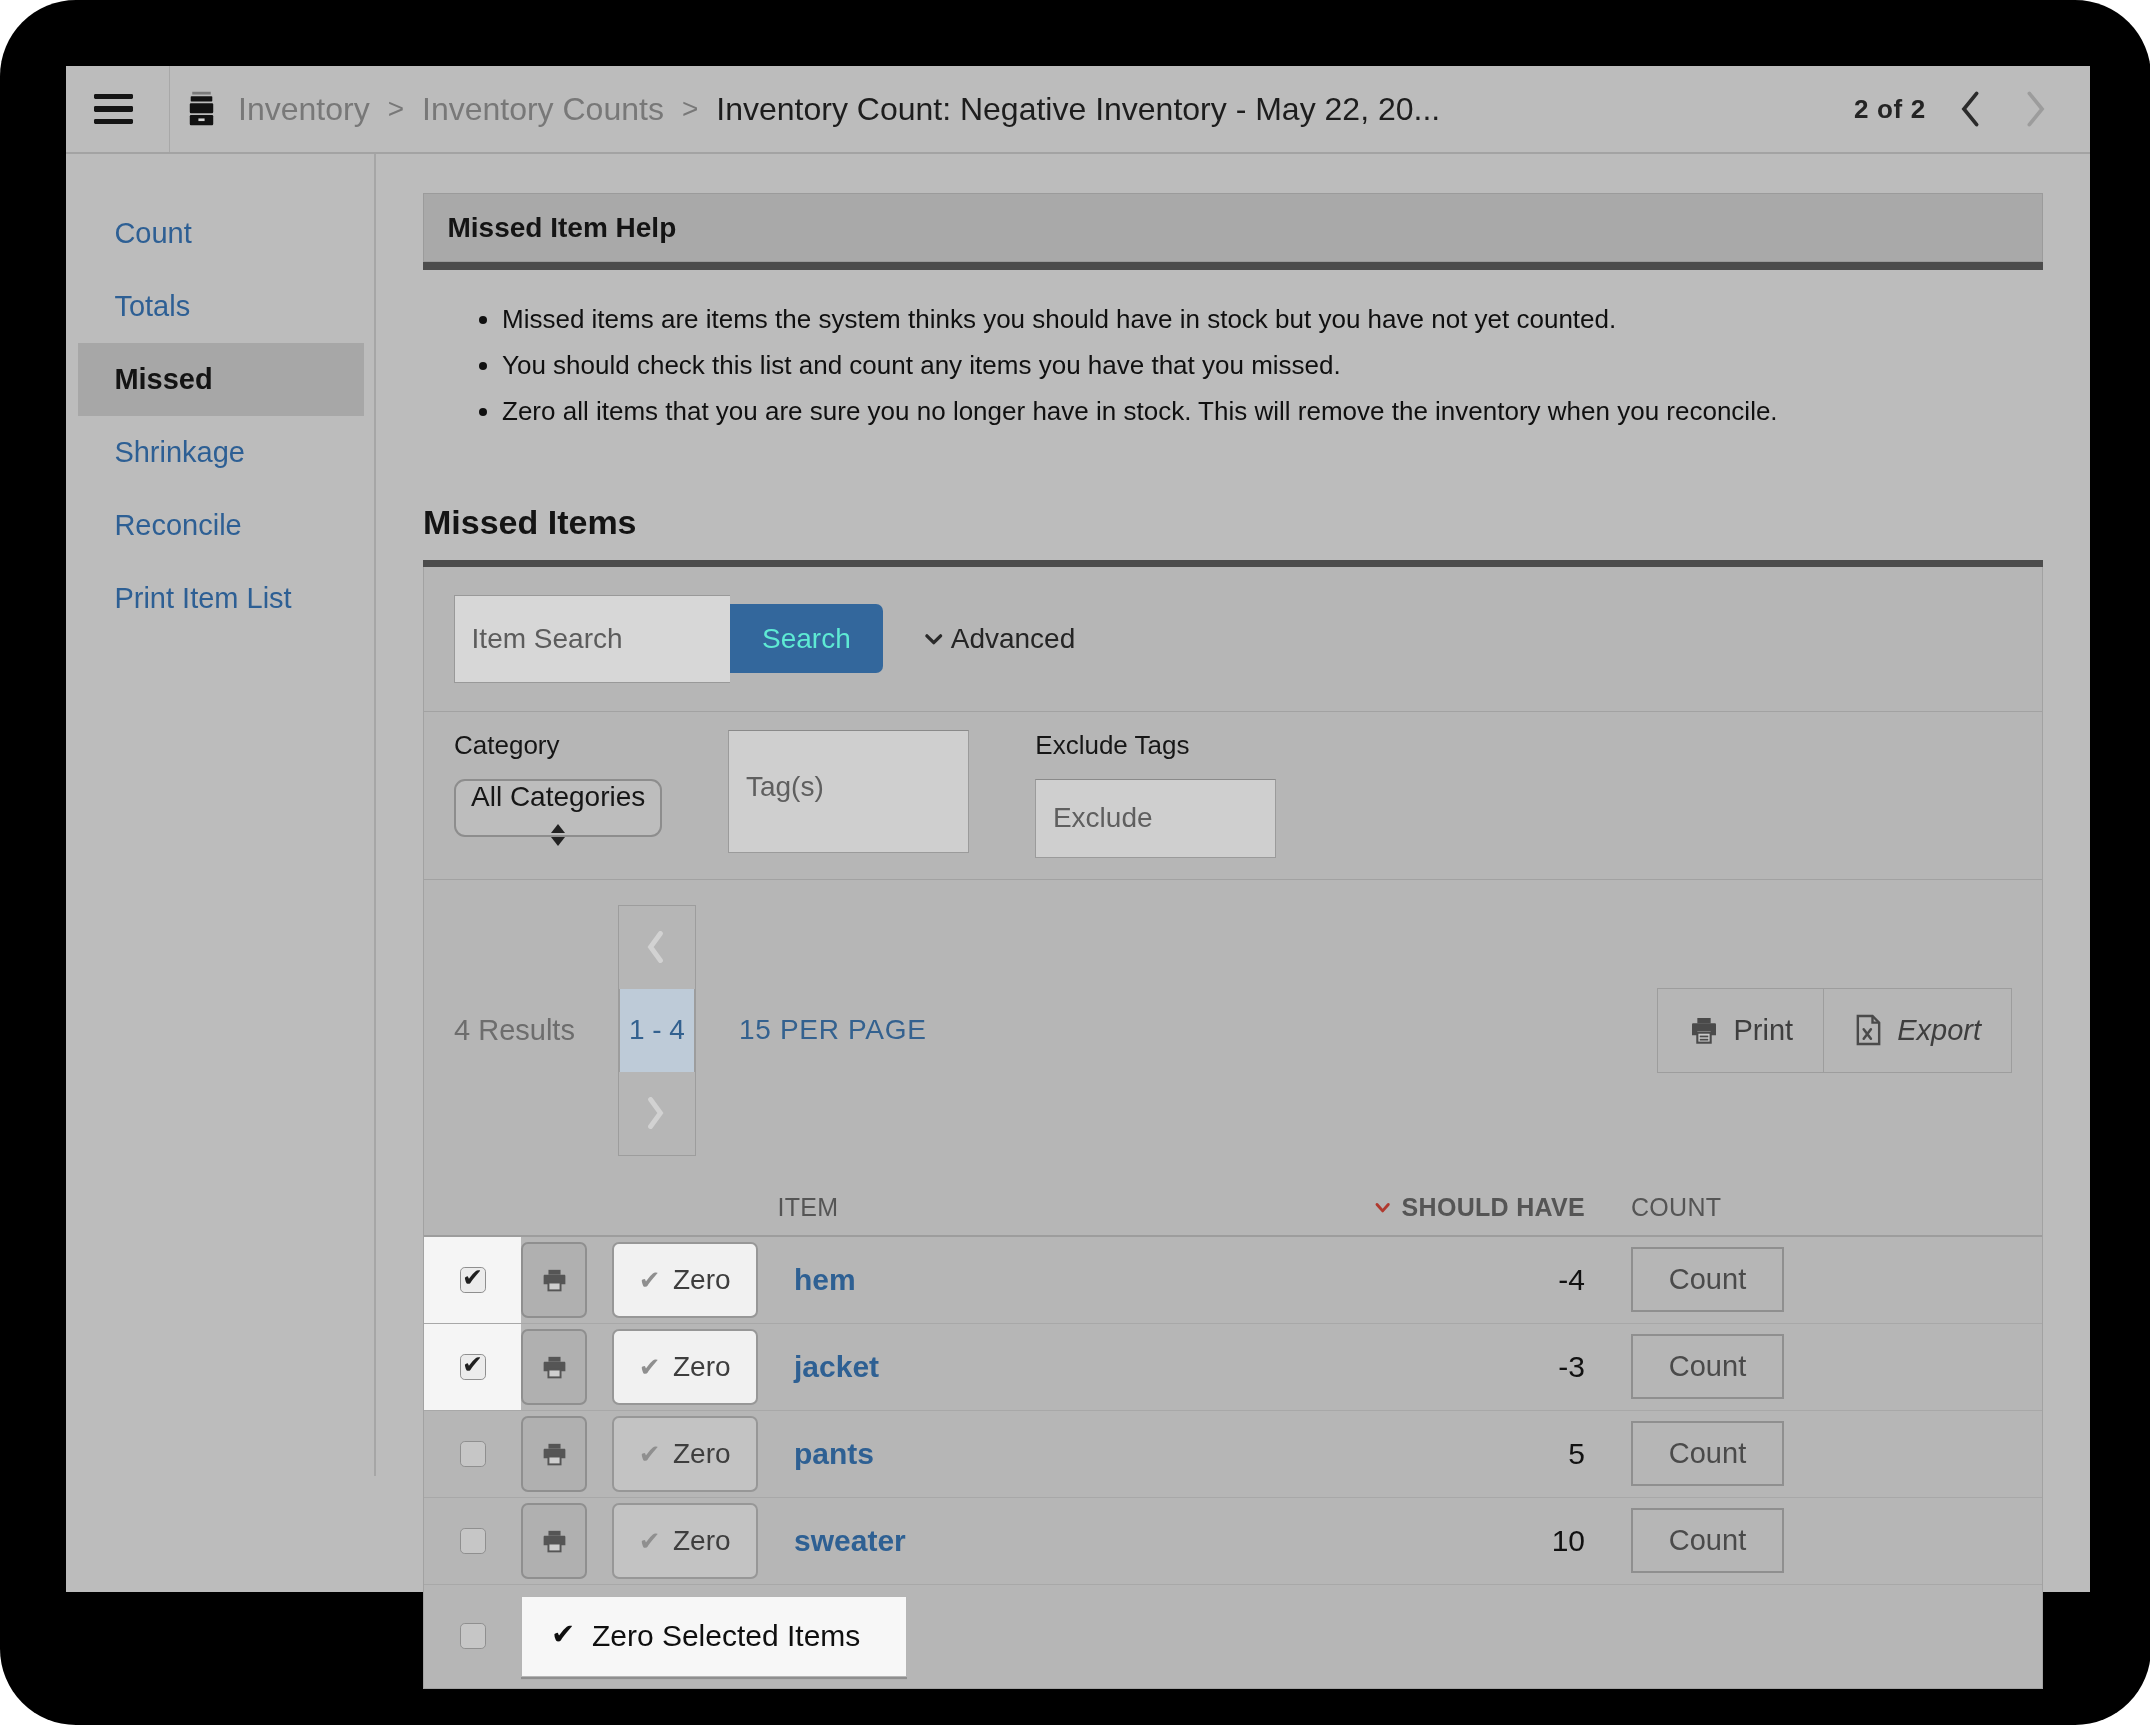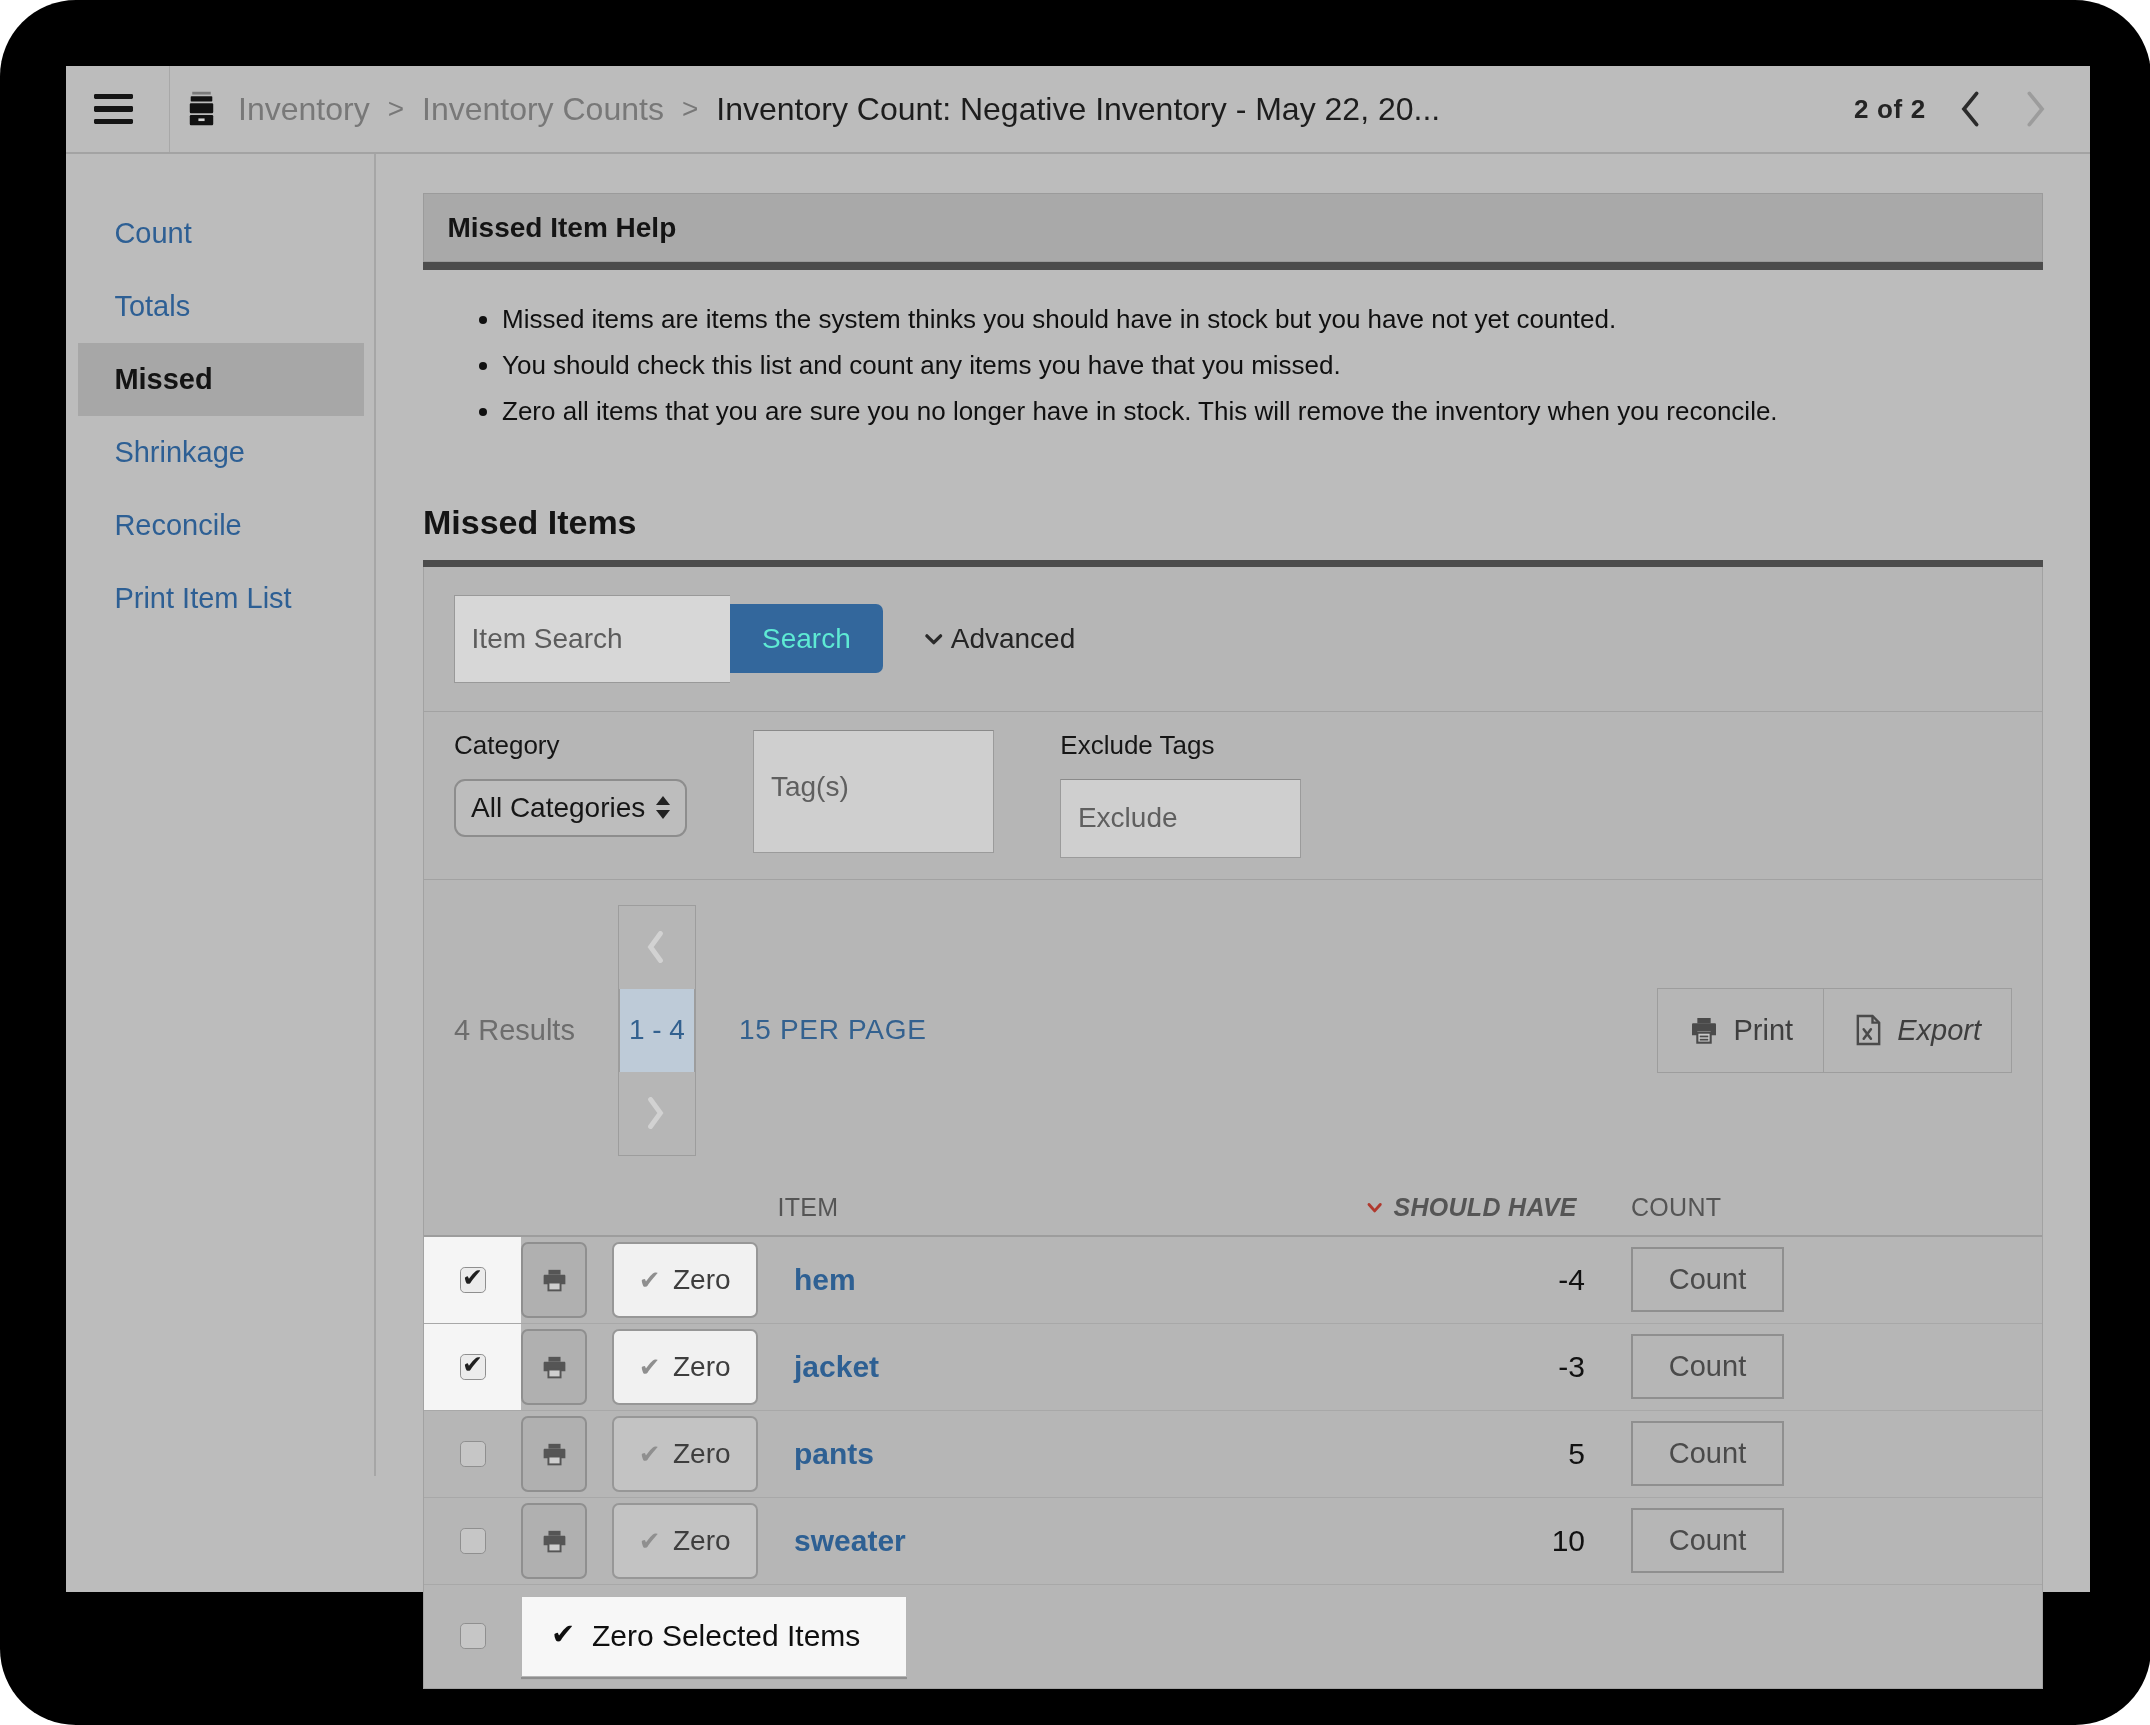--- a/index.html
+++ b/index.html
@@ -63,21 +63,21 @@
   .search-btn{height:69px;padding:0 32px;background:#33679c;color:#5eead4;font-size:28px;border:none;
        border-radius:0 7px 7px 0;cursor:pointer;}
   .advanced{margin-left:39px;display:flex;align-items:center;gap:5.5px;font-size:28px;color:#252525;cursor:pointer;}
 
   .divider{border-top:1.4px solid #a2a2a2;}
 
   .filter-row{padding:18px 30px 21px;display:flex;align-items:flex-start;}
   .f-label{display:block;font-size:26px;color:#161616;margin-bottom:18px;}
   .pill-select{height:58px;border:2.1px solid #8d8d8d;border-radius:11px;background:#bdbdbd;
        display:flex;align-items:center;font-size:28px;color:#161616;padding:0 15px;gap:11px;
-       box-sizing:border-box;cursor:pointer;}
+       box-sizing:border-box;cursor:pointer;flex-direction:column;}
   .updown{display:flex;flex-direction:column;gap:4.8px;}
   .updown .up{width:0;height:0;border-left:7.6px solid transparent;border-right:7.6px solid transparent;
        border-bottom:9px solid #222;}
   .updown .down{width:0;height:0;border-left:7.6px solid transparent;border-right:7.6px solid transparent;
        border-top:9px solid #222;}
   .tags-box{margin-left:66px;width:241px;height:123px;background:#cfcfcf;border:1.4px solid #9b9b9b;
        border-top-color:#8a8a8a;box-sizing:border-box;font-size:28px;color:#5f5f5f;
        padding:40px 0 0 16.6px;resize:none;outline:none;font-family:inherit;}
   .tags-box::placeholder{color:#5f5f5f;opacity:1;}
   .exclude-col{margin-left:66px;}
@@ -96,21 +96,21 @@
   .flex-spacer{flex:1;}
   .pe-group{display:flex;border:1.4px solid #9d9d9d;}
   .pe-btn{height:83px;display:flex;align-items:center;gap:14px;padding:0 30px;font-size:29px;
        color:#3e3e3e;background:transparent;border:none;cursor:pointer;}
   .pe-btn + .pe-btn{border-left:1.4px solid #9d9d9d;font-style:italic;}
 
   
   .t-grid{display:grid;grid-template-columns:97px 81px 170px 1fr 228px 211px 246px;align-items:center;}
   .table-head{height:54px;font-size:25px;color:#555;letter-spacing:0.3px;border-bottom:2.8px solid #9d9d9d;}
   .th-item{grid-column:4;padding-left:5.5px;}
-  .th-should{grid-column:5;display:flex;align-items:center;justify-content:center;gap:9px;font-style:italic;}
+  .th-should{grid-column:5;display:flex;align-items:center;justify-content:flex-end;gap:9px;}
   .th-count{grid-column:6;padding-left:46px;}
   .item-row{height:86px;border-bottom:1.4px solid #a8a8a8;}
   .cb-cell{height:100%;display:flex;align-items:center;justify-content:center;}
   .item-row.checked .cb-cell{background:#f5f5f5;}
   .checkbox{width:26px;height:26px;border:1.4px solid #8f8f8f;border-radius:4.8px;background:#c6c6c6;
        display:flex;align-items:center;justify-content:center;box-sizing:border-box;cursor:pointer;}
   .item-row.checked .checkbox{background:#ececec;}
   .checkbox .glyph{display:none;font-size:25px;color:#1f1f1f;line-height:1;margin-top:-4.1px;}
   .item-row.checked .checkbox .glyph{display:block;}
   .print-btn{width:66px;height:76px;border:2.1px solid #8f8f8f;border-radius:7px;background:#b0b0b0;

